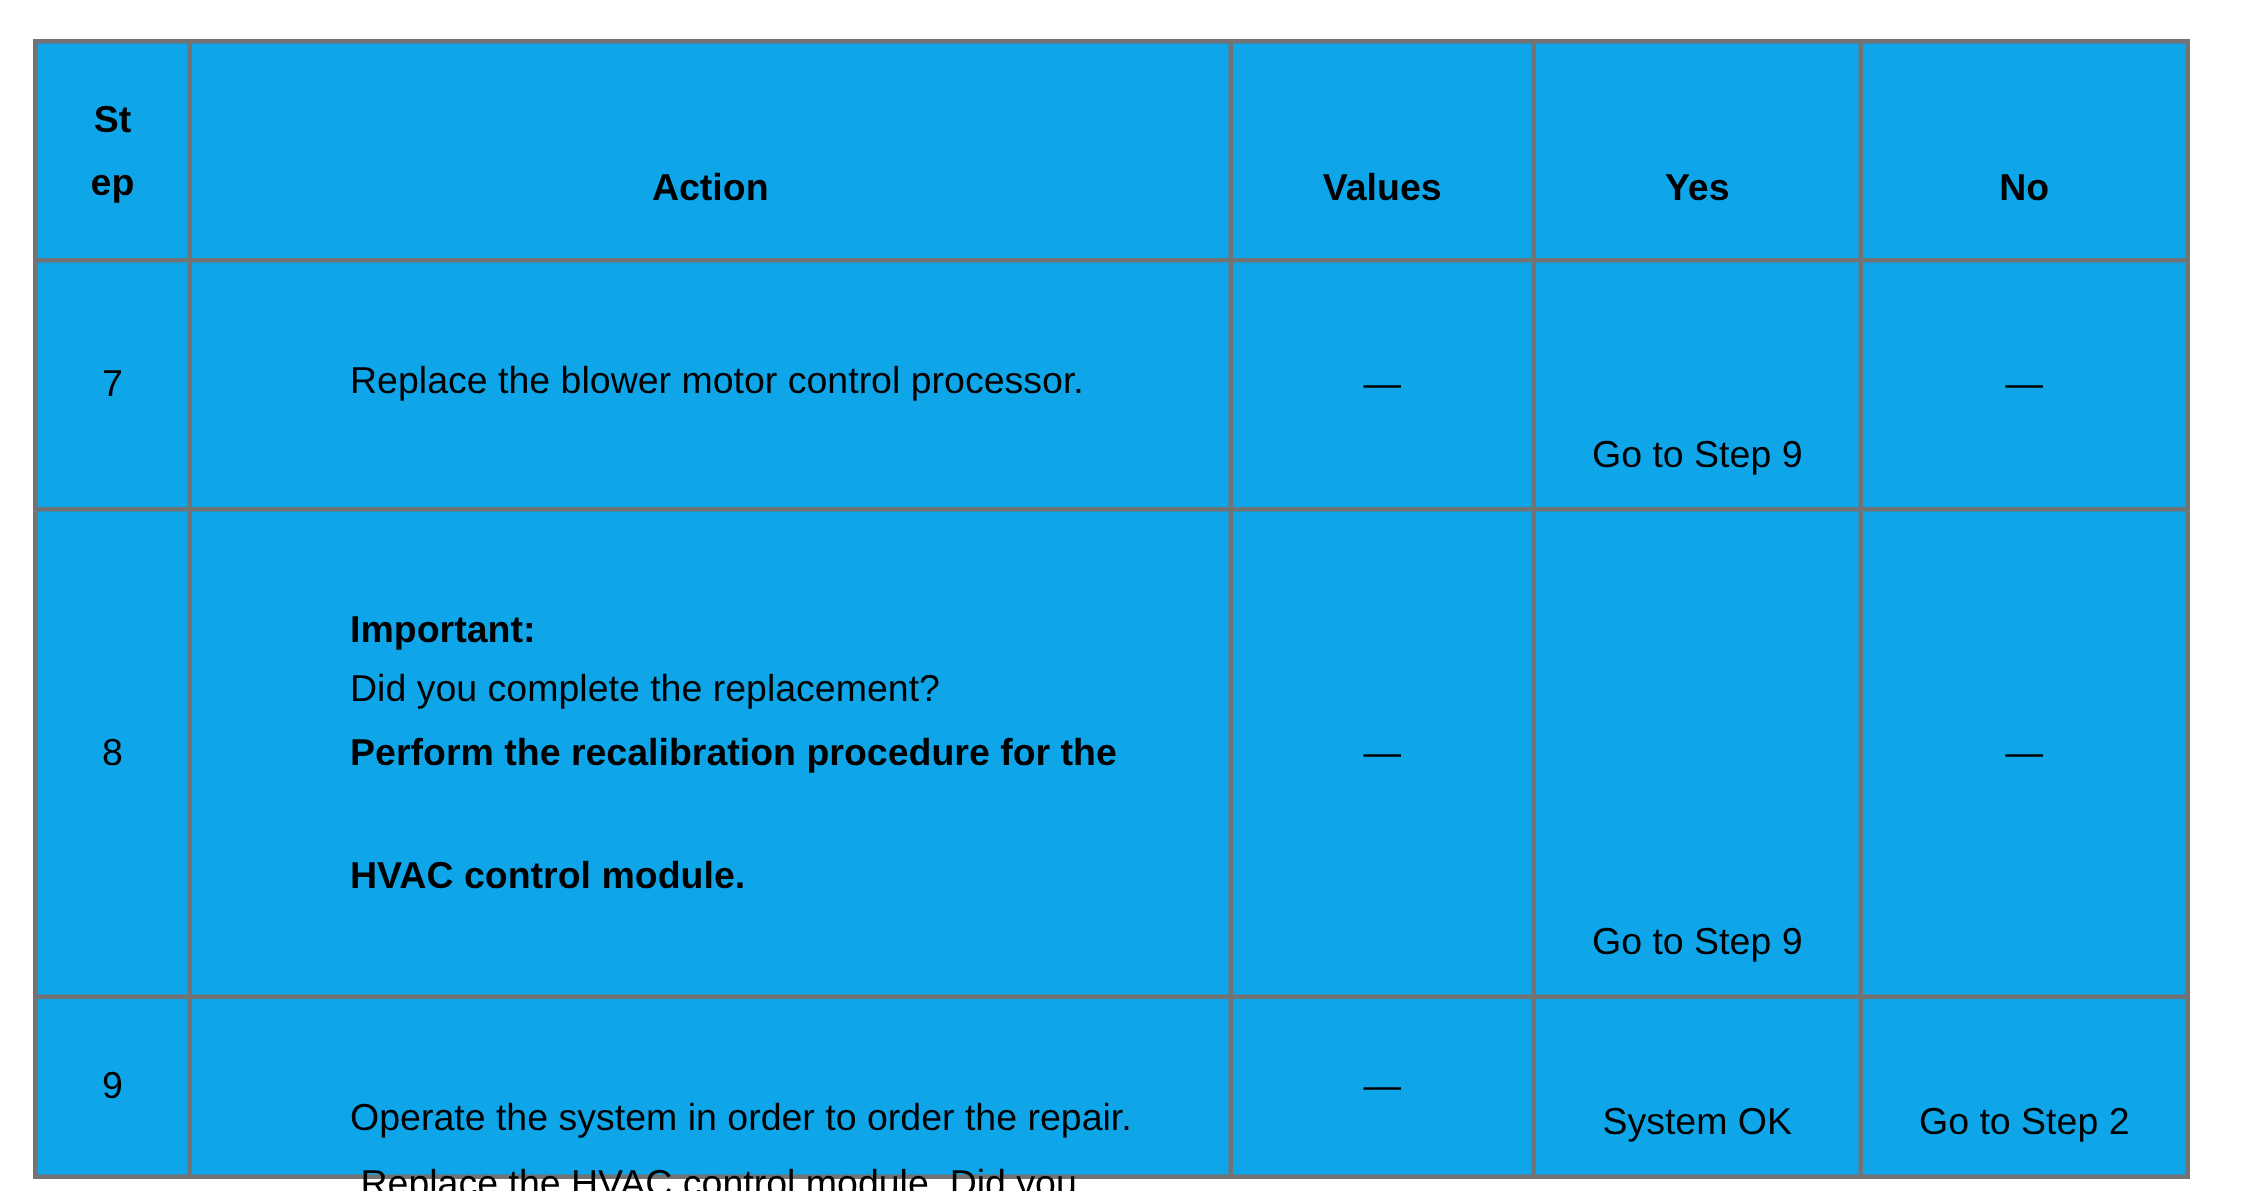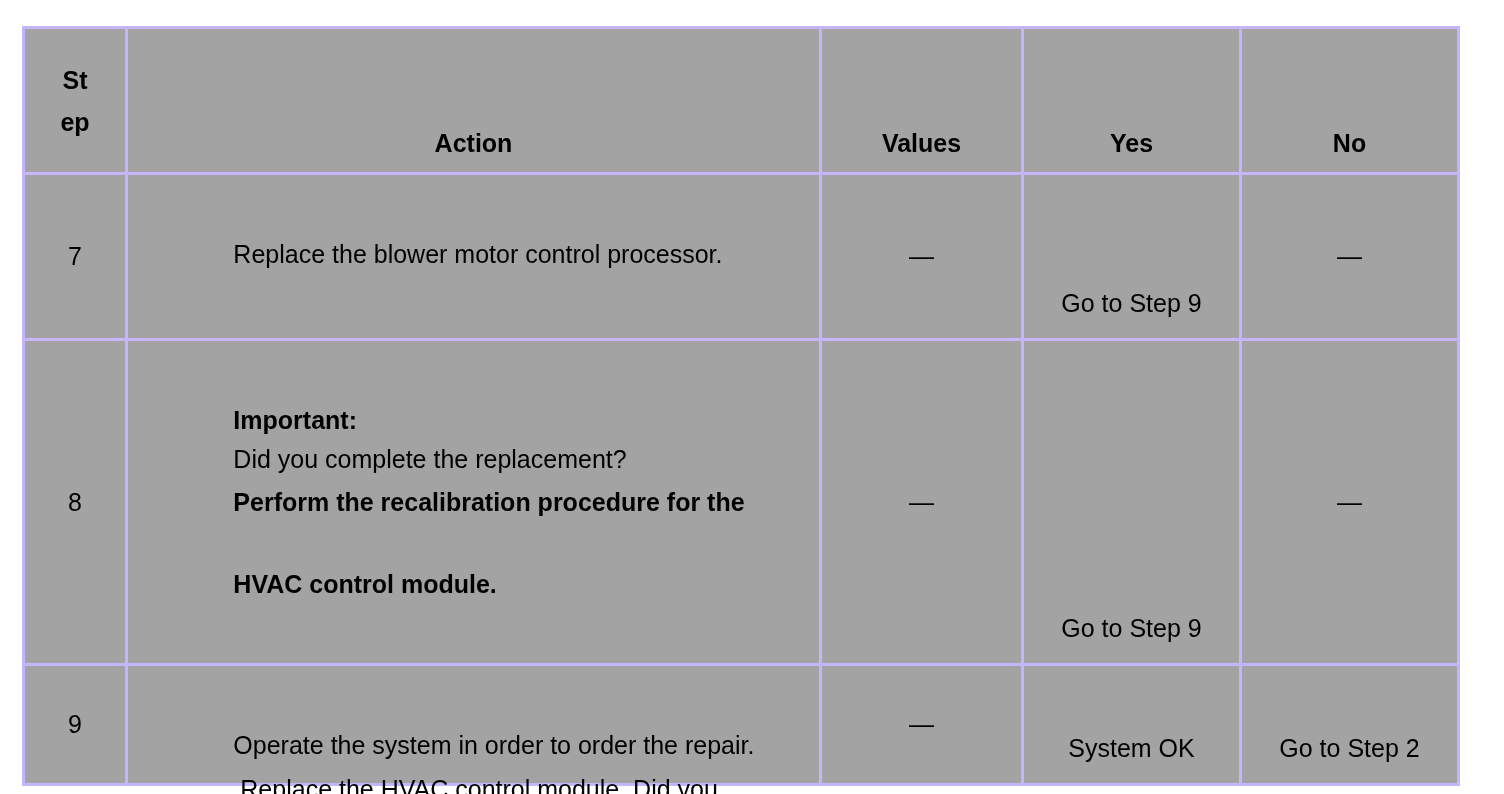--- a/index.html
+++ b/index.html
@@ -27,23 +27,23 @@
     position: absolute;
     left: 22px;
     top: 26px;
     width: 1435px;      
     border-collapse: collapse;
     table-layout: fixed;
     background: #ffffff;
   }
   table.diag td,
   table.diag th {
-    border: 3px solid #c4b5fd;
+    border: 3px solid #737373;
     padding: 0;
-    background: #a3a3a3;
+    background: #0ea5e9;
     vertical-align: top;
     font-weight: normal;
   }
 
   
   col.c-step   { width: 103px; }
   col.c-action { width: 694px; }
   col.c-values { width: 202px; }
   col.c-yes    { width: 218px; }
   col.c-no     { width: 218px; }
@@ -51,21 +51,21 @@
   
   tr.head-row td {
     height: 143px;
   }
   .hdr {
     height: 143px;
     display: flex;
     align-items: flex-end;
     justify-content: center;
     box-sizing: border-box;
-    padding-bottom: 14px;
+    padding-bottom: 32px;
     font-weight: bold;
     font-size: 25px;
     line-height: 30px;
     letter-spacing: 0px;
   }
   .hdr.stacked {
     flex-direction: column;
     align-items: center;
     justify-content: center;
     padding-bottom: 0;

